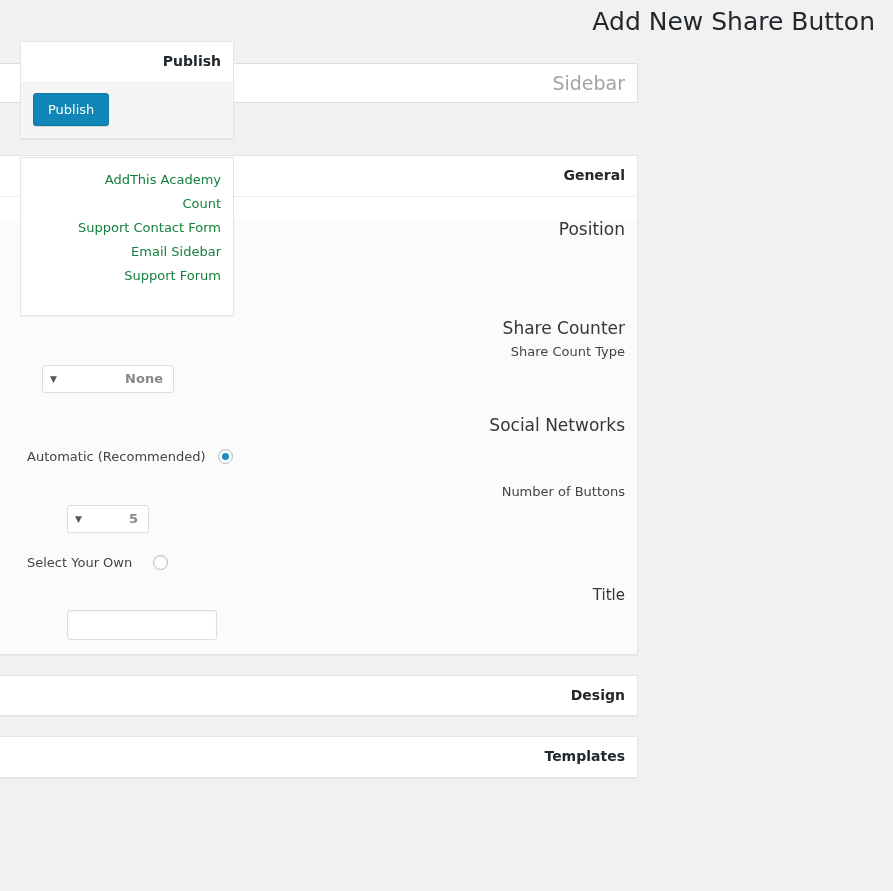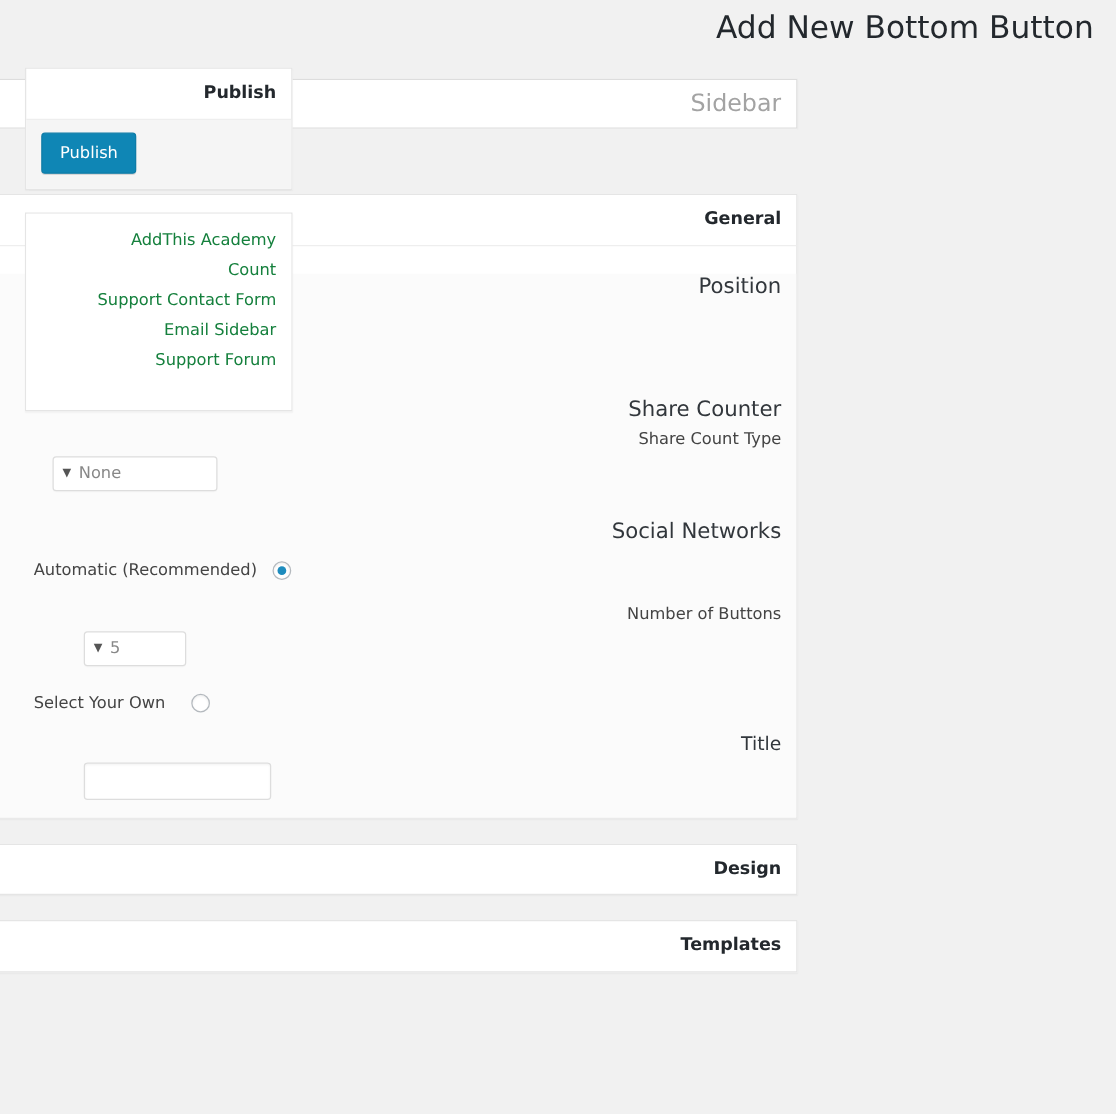--- a/index.html
+++ b/index.html
@@ -168,22 +168,23 @@
     margin-left: 0;
     margin-right: 0;
     order: 2;
     position: absolute;
     left: 7px;
     top: 50%;
     transform: translateY(-50%);
   }
   .fakeselect .val {
     flex: 1;
-    text-align: left;
+    text-align: right;
     padding-left: 14px;
+    font-weight: bold;
   }
   .sel-pos { width: 74px; }
   .sel-pos-wide { width: 80px; }
   .sel-count { width: 132px; }
   .sel-num { width: 82px; }
 
   
   .radio-row {
     display: flex;
     flex-direction: row;
@@ -235,21 +236,21 @@
     color: #32373c;
     padding: 0 8px;
     text-align: right;
     direction: rtl;
     box-shadow: inset 0 1px 2px rgba(0,0,0,.05);
   }
 
   
   #side-col {
     position: absolute;
-    top: 54px;
+    top: 41px;
     right: 659px;
     width: 214px;
   }
   #side-col .postbox { margin-bottom: 18px; }
   #side-col .postbox > .hndle {
     font-size: 14px;
     padding: 10px 12px;
   }
   #side-col .inside {
     padding: 10px 12px 12px;
@@ -290,21 +291,21 @@
   .help-links a {
     color: #15803d;
     font-size: 13px;
     cursor: pointer;
   }
 </style>
 </head>
 <body>
 
 <div id="page-title">
-  <span class="title-text">Add New Bottom Button</span>
+  <span class="title-text">Add New Share Button</span>
 </div>
 
 <div id="main-col">
 
   <div class="titlewrap">
     <input type="text" placeholder="Sidebar" style="">
   </div>
 
   <div class="spacer-band"></div>
 

